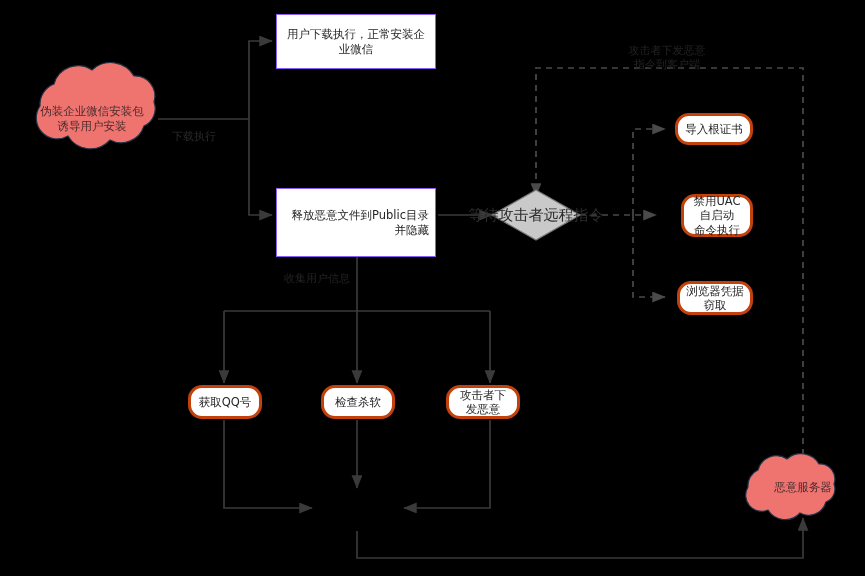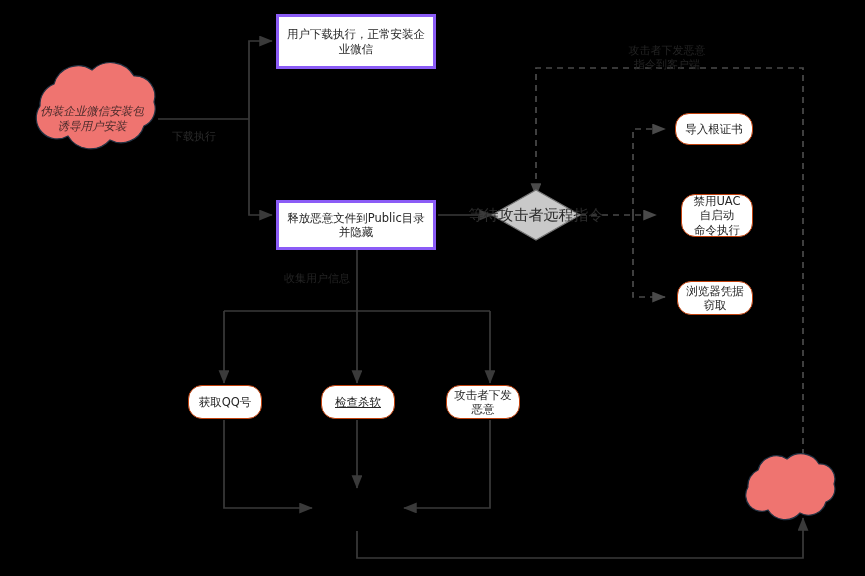--- a/index.html
+++ b/index.html
@@ -10,43 +10,43 @@
     font-family:"DejaVu Sans","Liberation Sans",sans-serif;
     overflow:hidden;
   }
   svg.layer{position:absolute;left:0;top:0;width:865px;height:576px;}
 
   .node{position:absolute;box-sizing:border-box;display:flex;align-items:center;justify-content:center;text-align:center;}
   .node span{display:block;line-height:1.25;}
 
   .rect{
     background:#ffffff;
-    border:3px solid #8b5cf6;
+    border:1px solid #8b5cf6;
     color:#262626;
     font-size:11.5px;
     padding:7px 6px;
   }
   .rounded{
     background:#ffffff;
-    border:1px solid #c2410c;
+    border:3px solid #c2410c;
     border-radius:14px;
     color:#262626;
     font-size:11.5px;
     padding:3px 6px;
   }
   .diamond-label{
     position:absolute;left:0;top:0;width:100%;height:100%;
     display:flex;align-items:center;justify-content:center;
     color:#2c2c2c;font-size:15px;white-space:nowrap;
   }
   .cloud-label{
     position:absolute;left:0;top:0;width:100%;height:100%;
     display:flex;align-items:center;justify-content:center;
     text-align:center;color:#4a2b2b;font-size:11.5px;line-height:1.3;
-    padding:0 16px;box-sizing:border-box;font-style:italic;
+    padding:0 16px;box-sizing:border-box;
   }
   .edge-label{
     position:absolute;color:#2a2a2a;font-size:11px;white-space:nowrap;
     text-align:center;line-height:1.25;
   }
   .dark-label{color:#232323;}
 </style>
 </head>
 <body>
 
@@ -107,21 +107,21 @@
   <svg class="layer">
     <polygon points="536,190 580,215 536,240 492,215" fill="#c9c9c9" stroke="#777777" stroke-width="1.2"></polygon>
   </svg>
 
   <div class="cloud-label" style="left:24px;top:88px;width:136px;height:62px;">伪装企业微信安装包诱导用户安装</div>
 
   <div class="node rect" style="left:276px;top:14px;width:160px;height:55px;">
     <span>用户下载执行，正常安装企业微信</span>
   </div>
 
-  <div class="node rect" style="left:276px;top:200px;width:160px;height:50px;">
+  <div class="node rect" style="left:276px;top:188px;width:160px;height:69px;text-align:right;">
     <span>释放恶意文件到Public目录并隐藏</span>
   </div>
 
   <div class="diamond-label" style="left:480px;top:190px;width:112px;height:50px;">等待攻击者远程指令</div>
 
   <div class="node rounded" style="left:675px;top:113px;width:78px;height:32px;">
     <span>导入根证书</span>
   </div>
 
   <div class="node rounded" style="left:681px;top:194px;width:72px;height:43px;flex-direction:column;">
@@ -131,29 +131,30 @@
   </div>
 
   <div class="node rounded" style="left:677px;top:281px;width:76px;height:34px;">
     <span>浏览器凭据窃取</span>
   </div>
 
   <div class="node rounded" style="left:188px;top:385px;width:74px;height:34px;">
     <span>获取QQ号</span>
   </div>
 
-  <div class="node rounded" style="left:321px;top:385px;width:74px;height:34px;text-decoration:underline;">
+  <div class="node rounded" style="left:321px;top:385px;width:74px;height:34px;">
     <span>检查杀软</span>
   </div>
 
   <div class="node rounded" style="left:446px;top:385px;width:74px;height:34px;">
     <span>攻击者下发恶意</span>
   </div>
 
 
+  <div class="cloud-label" style="left:745px;top:463px;width:116px;height:48px;">恶意服务器</div>
 
   <div class="edge-label" style="left:172px;top:130px;">下载执行</div>
 
   <div class="edge-label dark-label" style="left:612px;top:44px;width:110px;">
     <span>攻击者下发恶意</span><br>
     <span>指令到客户端</span>
   </div>
 
   <div class="edge-label dark-label" style="left:284px;top:272px;">收集用户信息</div>
 

